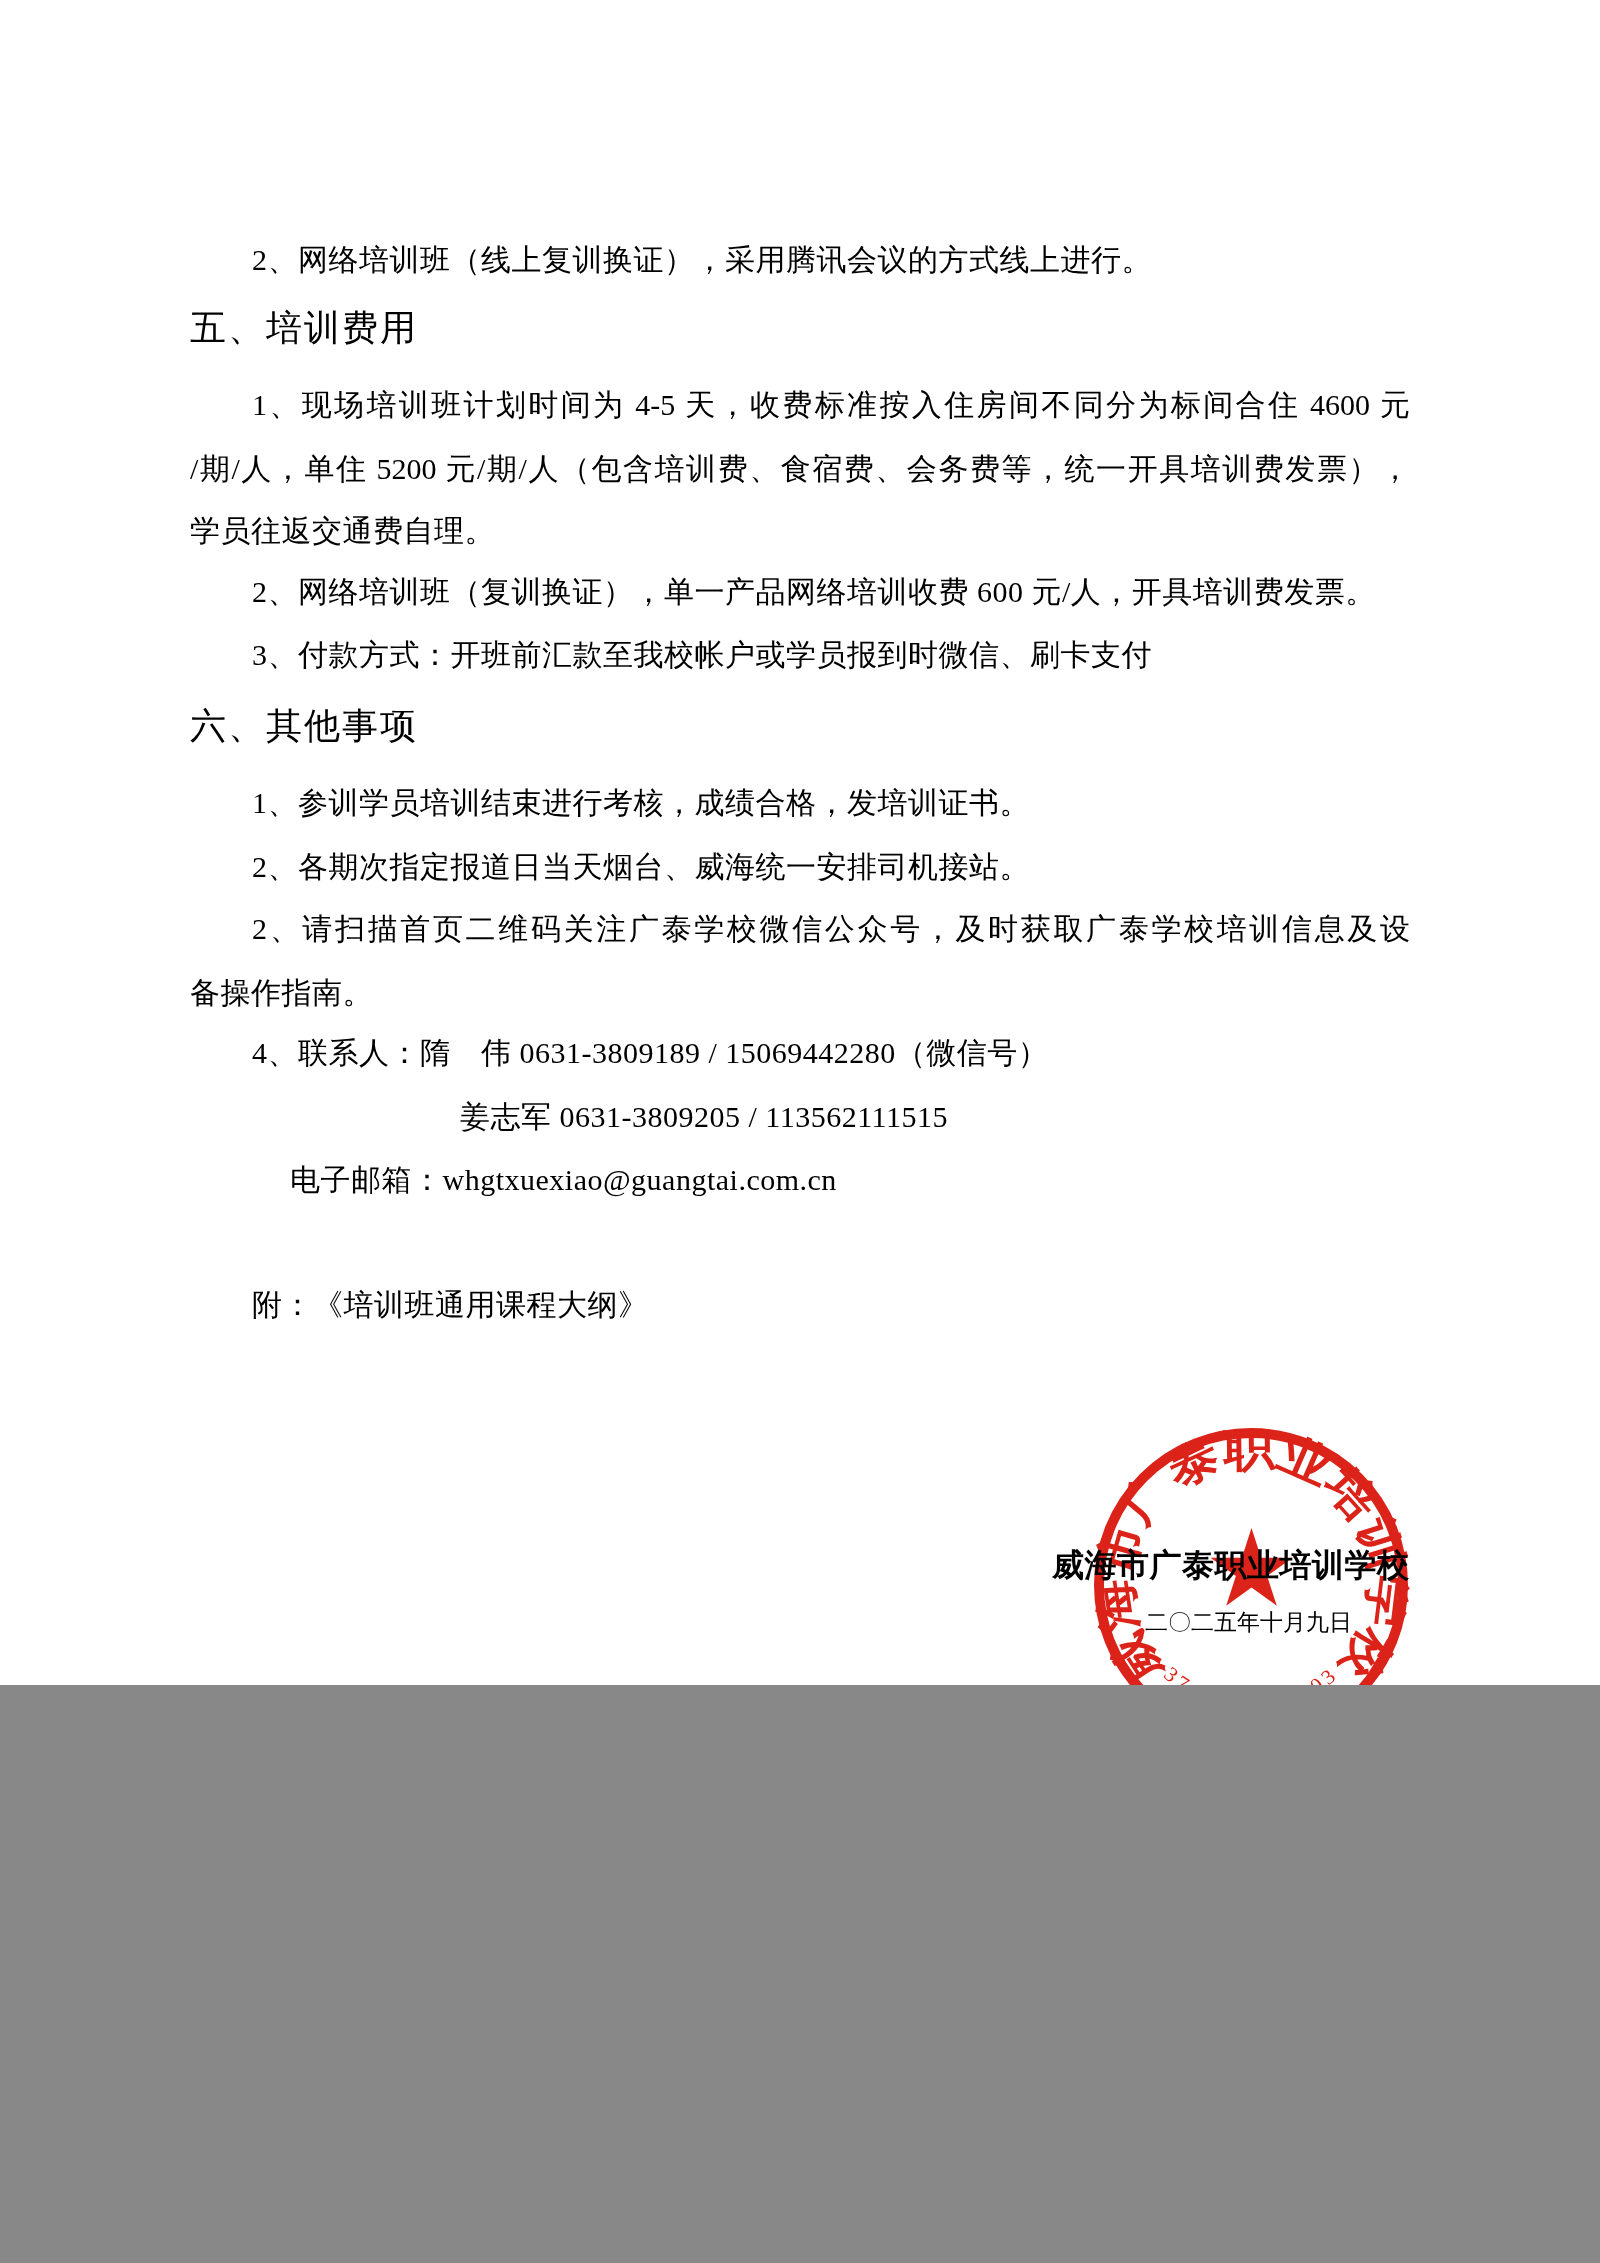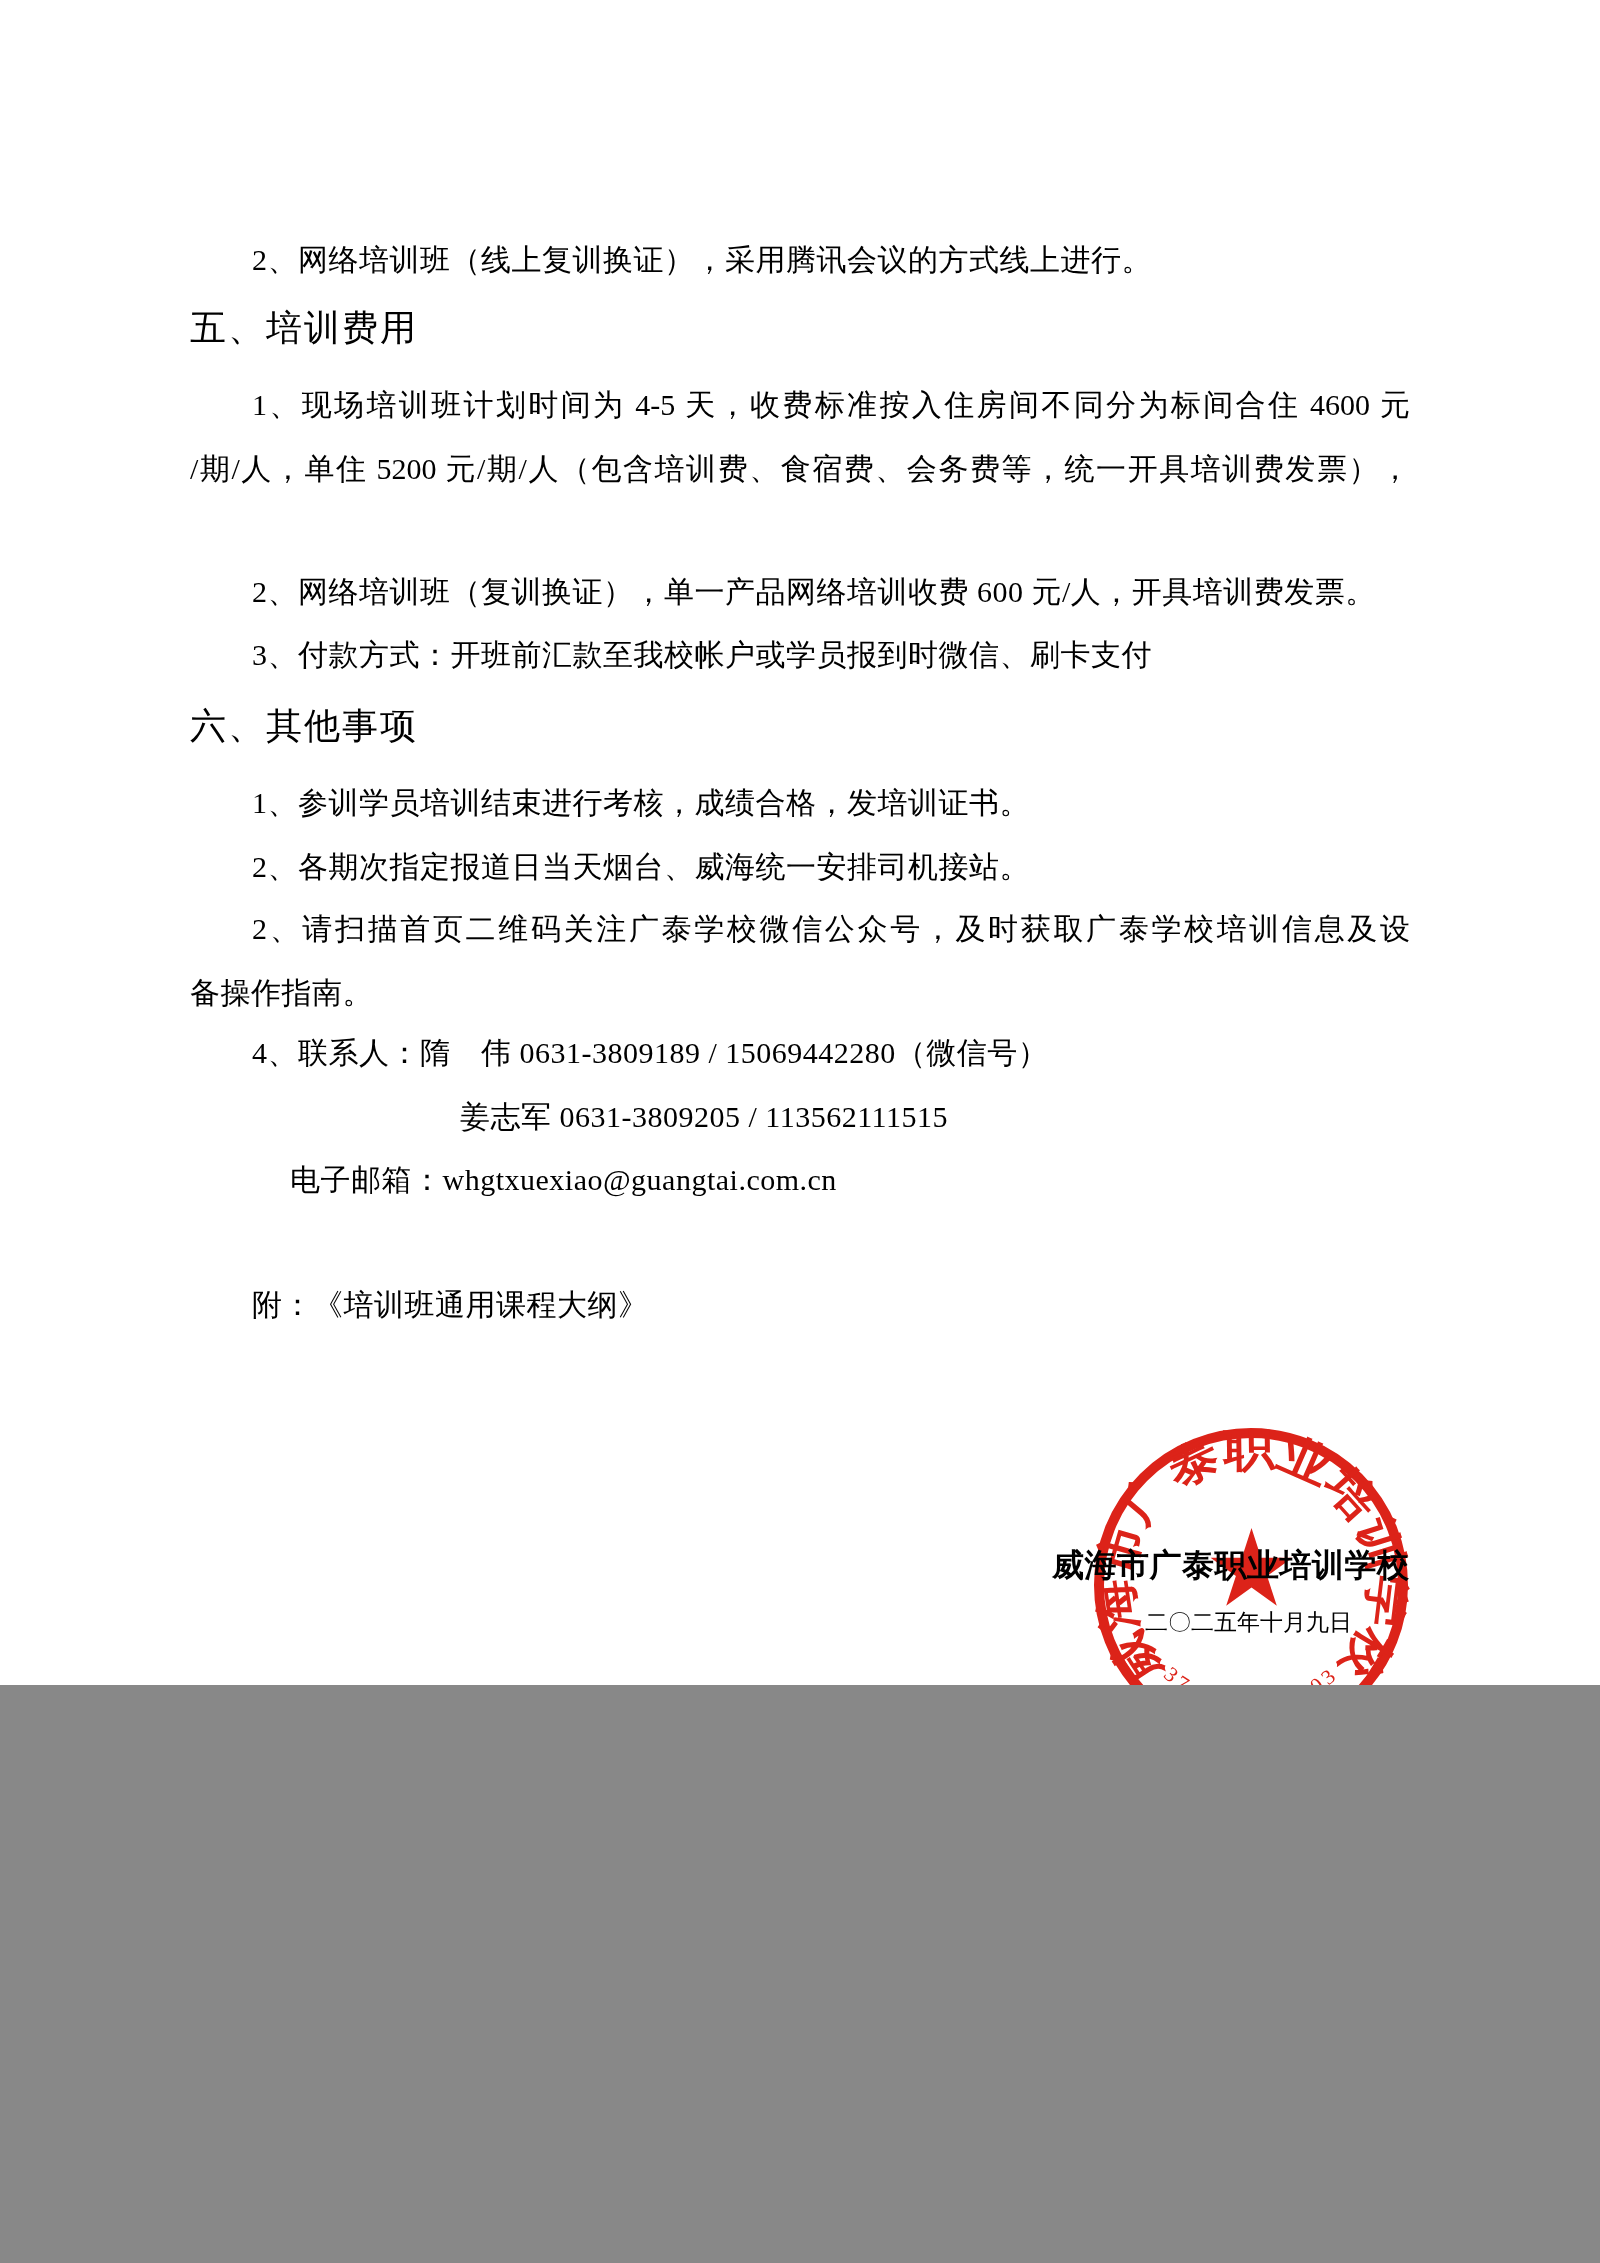--- a/index.html
+++ b/index.html
@@ -66,20 +66,21 @@
 <body>
 
 <div class="page">
 
   <div class="line indent" style="top:243px">2、网络培训班（线上复训换证），采用腾讯会议的方式线上进行。</div>
 
   <div class="line heading" style="top:308px">五、培训费用</div>
 
   <div class="line indent just" style="top:388px">1、现场培训班计划时间为 4-5 天，收费标准按入住房间不同分为标间合住 4600 元</div>
   <div class="line just" style="top:452px">/期/人，单住 5200 元/期/人（包含培训费、食宿费、会务费等，统一开具培训费发票），</div>
+  <div class="line" style="top:514px">学员往返交通费自理。</div>
   <div class="line indent" style="top:575px">2、网络培训班（复训换证），单一产品网络培训收费 600 元/人，开具培训费发票。</div>
   <div class="line indent" style="top:638px">3、付款方式：开班前汇款至我校帐户或学员报到时微信、刷卡支付</div>
 
   <div class="line heading" style="top:706px">六、其他事项</div>
 
   <div class="line indent" style="top:786px">1、参训学员培训结束进行考核，成绩合格，发培训证书。</div>
   <div class="line indent" style="top:850px">2、各期次指定报道日当天烟台、威海统一安排司机接站。</div>
   <div class="line indent just" style="top:912px">2、请扫描首页二维码关注广泰学校微信公众号，及时获取广泰学校培训信息及设</div>
   <div class="line" style="top:976px">备操作指南。</div>
 

